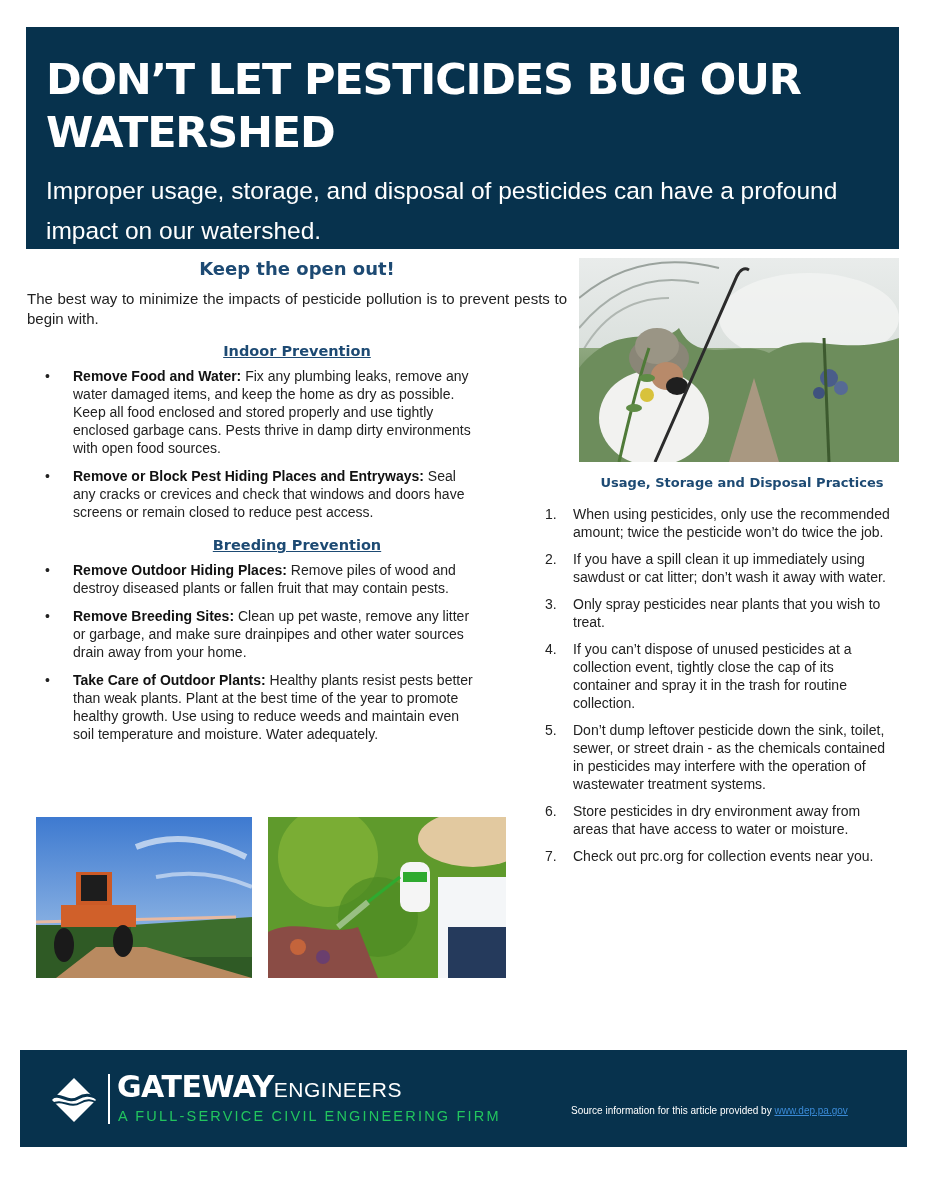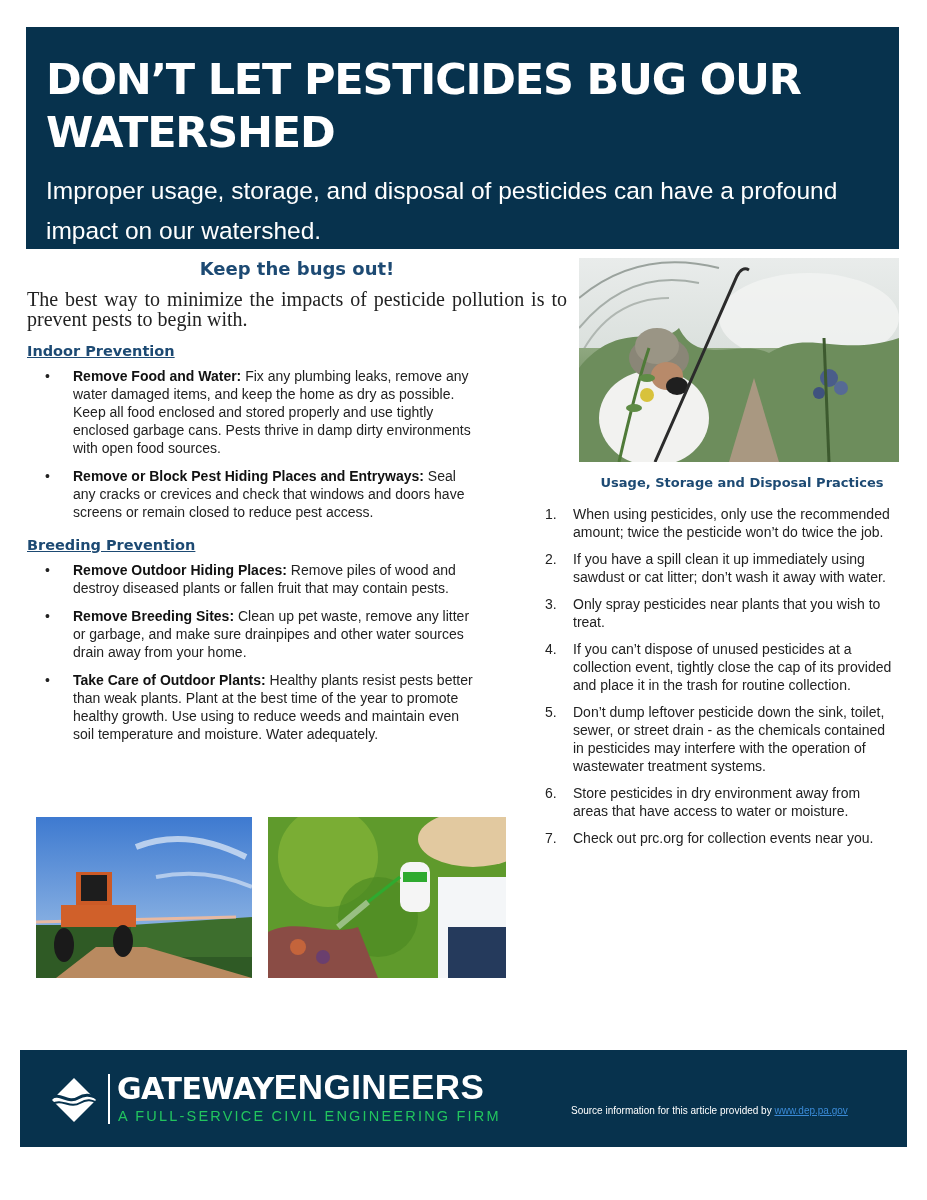--- a/index.html
+++ b/index.html
@@ -19,26 +19,26 @@
     margin-top: 12px; font-family: "Liberation Sans", sans-serif; font-weight: normal;
     font-size: 24.5px; line-height: 40px; color: #fff;
   }
   .left { position: absolute; left: 27px; top: 258px; width: 540px; }
   .sec-title {
     font-family: "DejaVu Sans", sans-serif; font-weight: bold; color: #1d4a73;
     font-size: 18px; text-align: center; margin: 0;
   }
   .left .sec-title { margin-left: 0; width: 540px; }
   .intro {
-    font-family: Liberation Serif, serif; font-size: 20px; line-height: 20px;
+    font-family: Liberation Sans, sans-serif; font-size: 15px; line-height: 20px;
     text-align: justify; margin: 10px 0 0 0; color: #222;
   }
   .subhead {
     font-family: "DejaVu Sans", sans-serif; font-weight: bold; font-size: 14.5px;
-    color: #1d4a73; text-decoration: underline; margin: 0;
+    color: #1d4a73; text-decoration: underline; margin: 0; text-align: center;
   }
   ul.bullets { list-style: none; margin: 8px 0 0 0; padding: 0; }
   ul.bullets li {
     position: relative; padding-left: 46px; width: 400px;
     font-family: "Liberation Sans", sans-serif; font-size: 14px; line-height: 18px;
     color: #222; margin-bottom: 10px;
   }
   ul.bullets li .dot {
     position: absolute; left: 18px; top: 0; font-size: 14px;
   }
@@ -57,21 +57,21 @@
     position: absolute; left: 20px; top: 1050px; width: 887px; height: 97px;
     background: #07324d; color: #fff;
   }
   .logo-mark { position: absolute; left: 30px; top: 26px; }
   .logo-bar { position: absolute; left: 88px; top: 24px; width: 2px; height: 50px; background: #fff; }
   .brand {
     position: absolute; left: 97px; top: 19px; font-family: "DejaVu Sans", sans-serif;
     font-size: 30px; line-height: 36px; color: #fff; letter-spacing: -0.5px; white-space: nowrap;
   }
   .brand .b1 { font-weight: bold; }
-  .brand .b2 { font-weight: bold; font-family: "Liberation Sans", sans-serif; font-size: 35px; letter-spacing: 0.5px; }
+  .brand .b2 { font-weight: normal; font-family: "Liberation Sans", sans-serif; font-size: 21px; letter-spacing: 0.5px; }
   .tagline {
     position: absolute; left: 98px; top: 58px; font-family: "Liberation Sans", sans-serif;
     font-size: 14.5px; letter-spacing: 2.2px; color: #22c55e; white-space: nowrap;
   }
   .learn {
     position: absolute; left: 551px; top: 29px; font-family: "DejaVu Sans", sans-serif;
     font-weight: bold; font-size: 12.5px; color: #8fae8b; letter-spacing: 0; white-space: nowrap;
   }
   .source {
     position: absolute; left: 551px; top: 55px; font-family: "Liberation Sans", sans-serif;
@@ -81,21 +81,21 @@
 </style>
 </head>
 <body>
 
 <div class="header">
   <h1>DON’T LET PESTICIDES BUG OUR WATERSHED</h1>
   <div class="sub">Improper usage, storage, and disposal of pesticides can have a profound impact on our watershed.</div>
 </div>
 
 <div class="left">
-  <h2 class="sec-title">Keep the bugs out!</h2>
+  <h2 class="sec-title">Keep the open out!</h2>
   <p class="intro">The best way to minimize the impacts of pesticide pollution is to prevent pests to begin with.</p>
 
   <h3 class="subhead" style="margin-top:14px">Indoor Prevention</h3>
   <ul class="bullets">
     <li>
       <span class="dot">•</span>
       <b>Remove Food and Water:</b><span> Fix any plumbing leaks, remove any water damaged items, and keep the home as dry as possible. Keep all food enclosed and stored properly and use tightly enclosed garbage cans. Pests thrive in damp dirty environments with open food sources.</span>
     </li>
     <li>
       <span class="dot">•</span>
@@ -197,21 +197,21 @@
     <path d="M100,85 L70,110" stroke="#e0f0e0" stroke-width="6" opacity="0.5"></path>
   </svg>
 </div>
 
 <div class="right-col">
   <h2 class="sec-title">Usage, Storage and Disposal Practices</h2>
   <ol class="practices">
     <li><span class="num">1.</span><span>When using pesticides, only use the recommended amount; twice the pesticide won’t do twice the job.</span></li>
     <li><span class="num">2.</span><span>If you have a spill clean it up immediately using sawdust or cat litter; don’t wash it away with water.</span></li>
     <li><span class="num">3.</span><span>Only spray pesticides near plants that you wish to treat.</span></li>
-    <li><span class="num">4.</span><span>If you can’t dispose of unused pesticides at a collection event, tightly close the cap of its provided and place it in the trash for routine collection.</span></li>
+    <li><span class="num">4.</span><span>If you can’t dispose of unused pesticides at a collection event, tightly close the cap of its container and spray it in the trash for routine collection.</span></li>
     <li><span class="num">5.</span><span>Don’t dump leftover pesticide down the sink, toilet, sewer, or street drain - as the chemicals contained in pesticides may interfere with the operation of wastewater treatment systems.</span></li>
     <li><span class="num">6.</span><span>Store pesticides in dry environment away from areas that have access to water or moisture.</span></li>
     <li><span class="num">7.</span><span>Check out prc.org for collection events near you.</span></li>
   </ol>
 </div>
 
 <div class="footer">
   <span class="logo-mark">
     <svg width="48" height="48" viewBox="0 0 48 48">
       <path d="M24,2 L46,24 L24,46 L2,24 Z" fill="#ffffff"></path>

